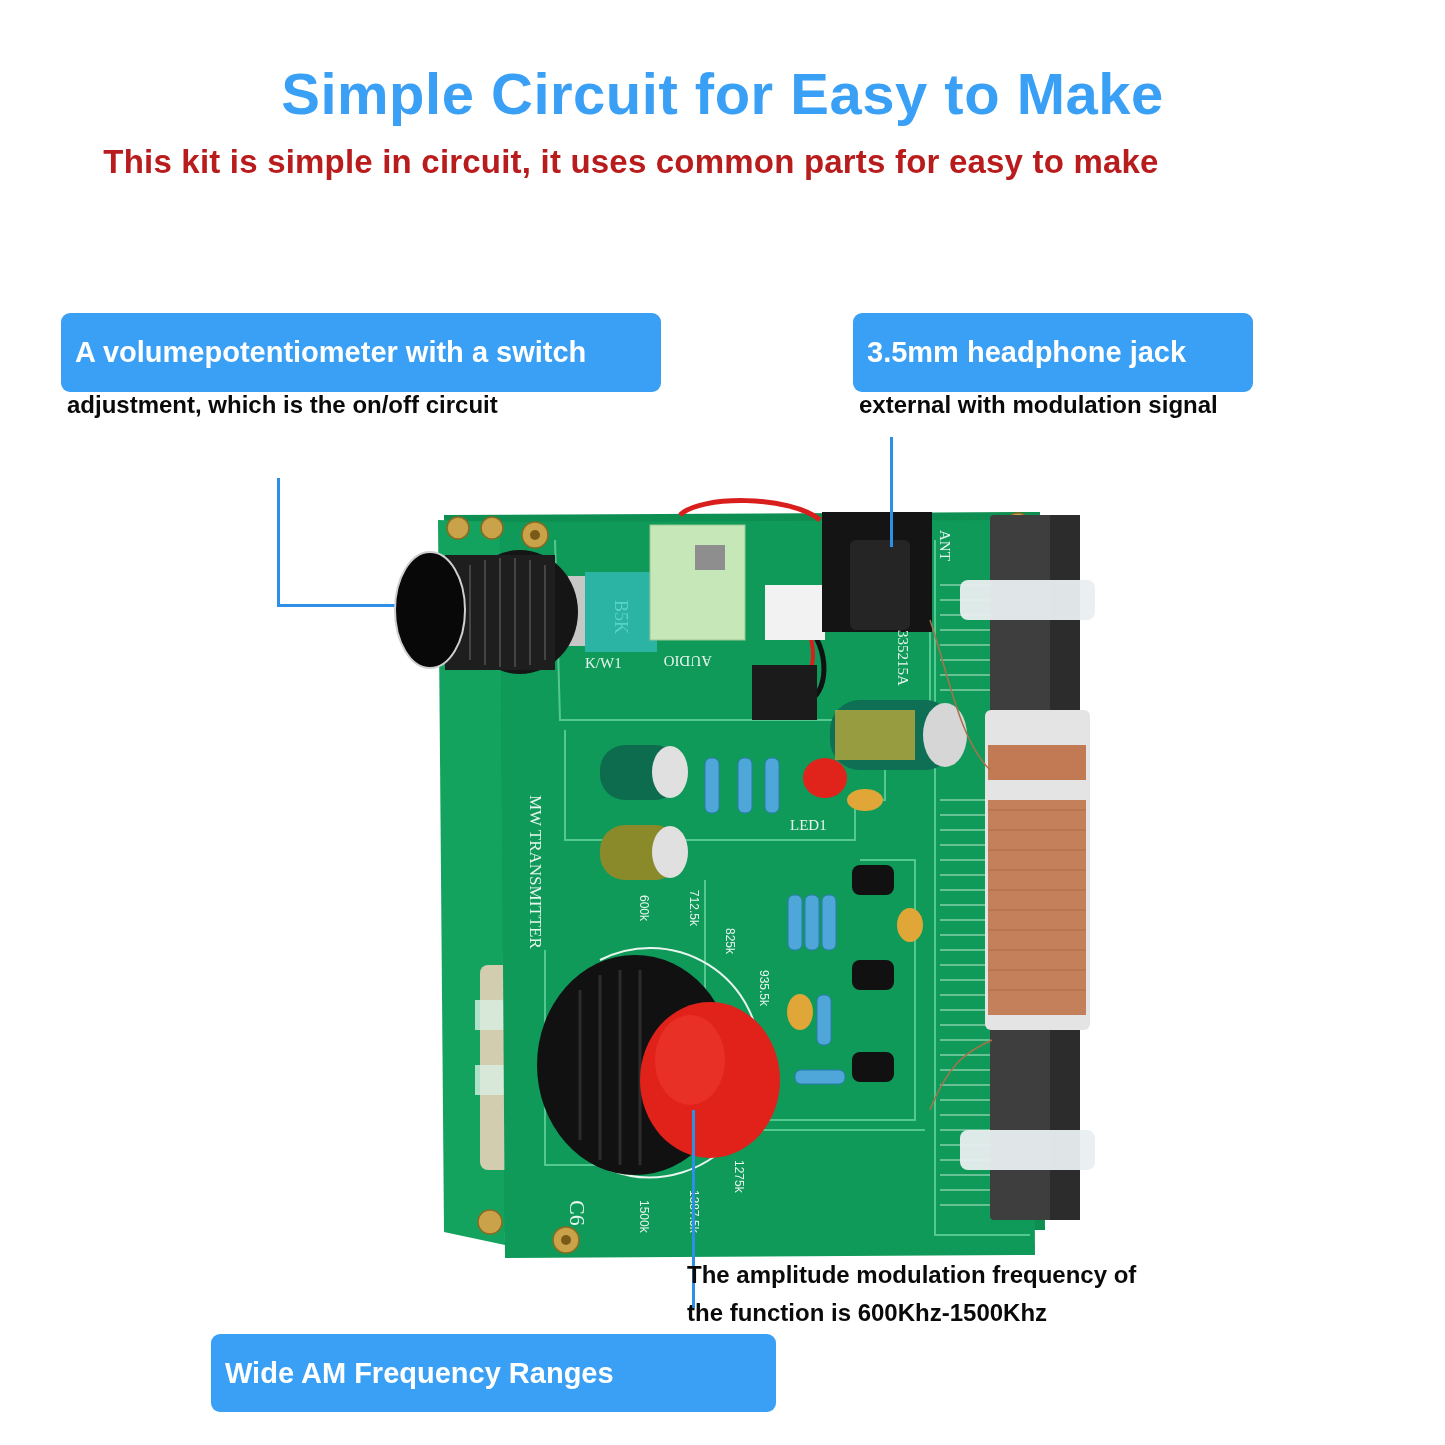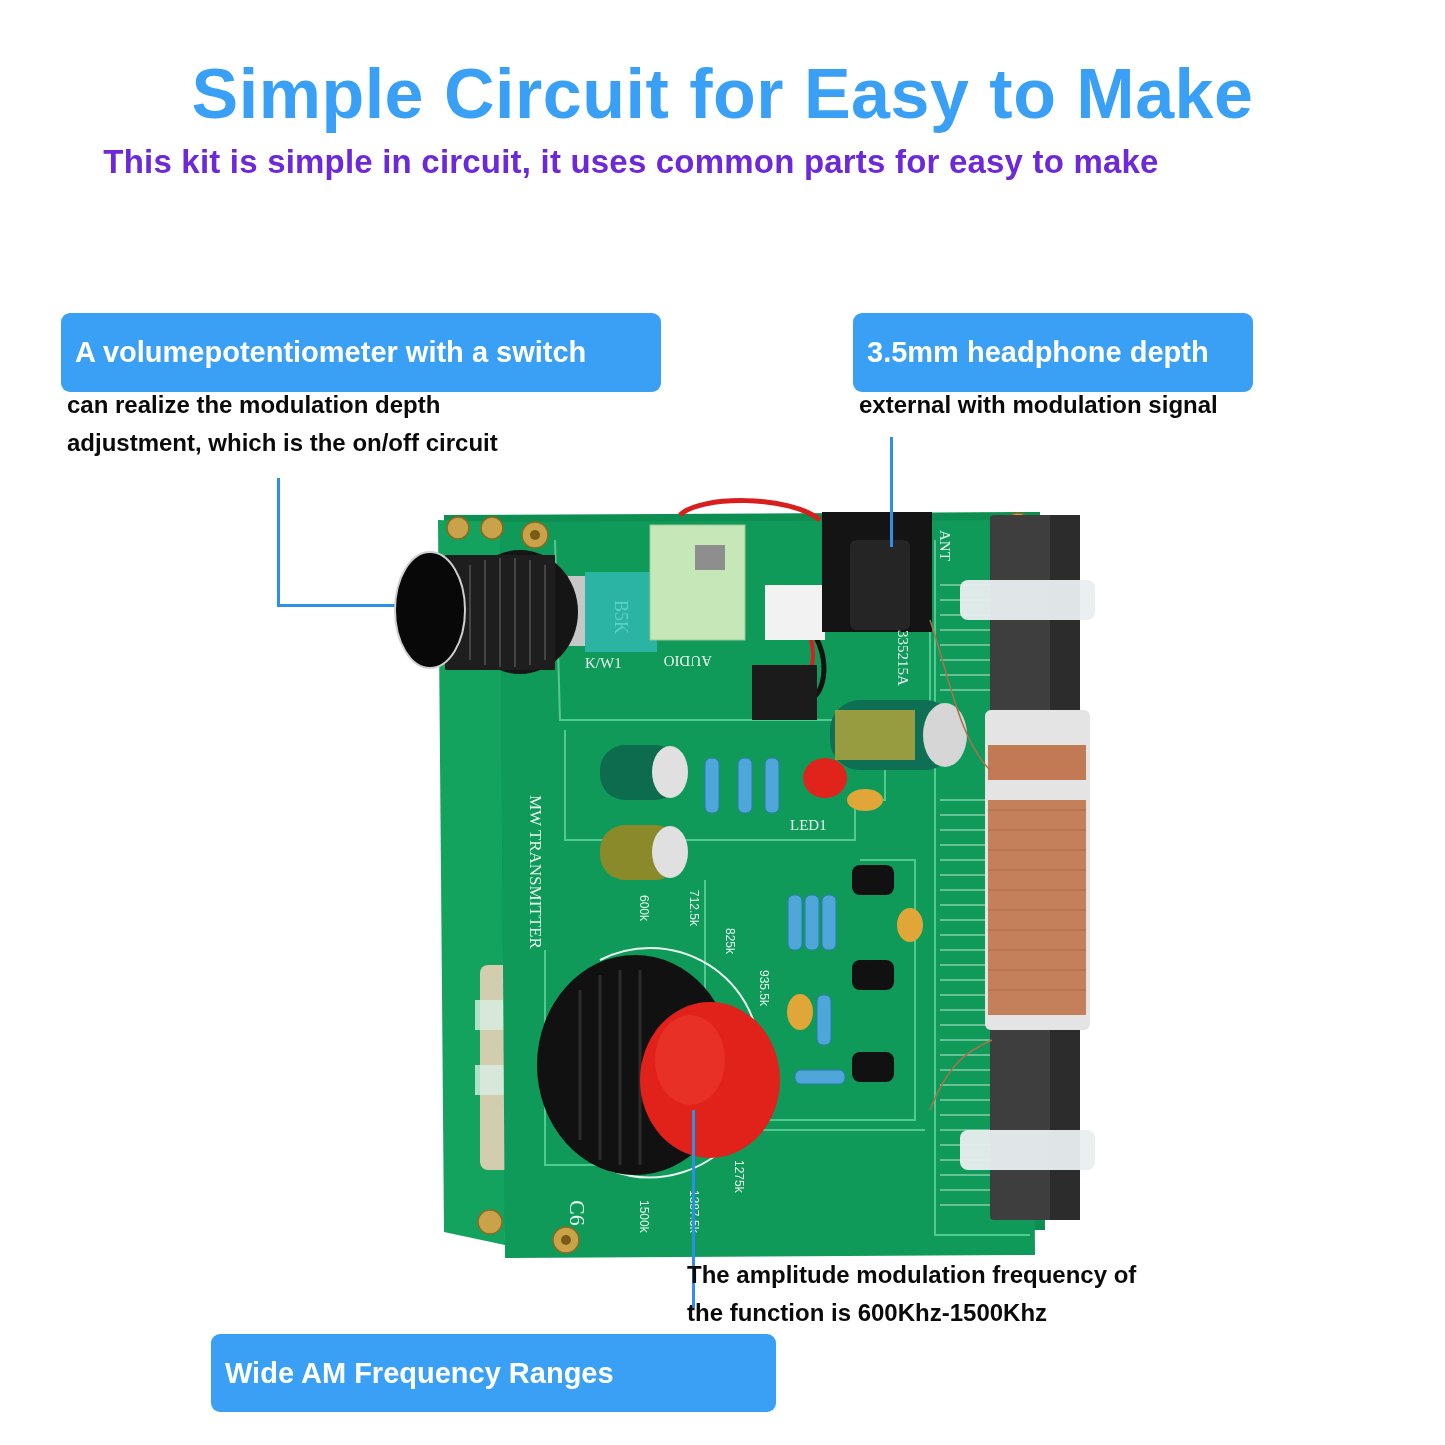--- a/index.html
+++ b/index.html
@@ -1,44 +1,43 @@
 <!DOCTYPE html>
 <html><head>
 <meta charset="utf-8">
 <style>
   html, body { margin:0; padding:0; background:#ffffff; }
   body { width:1445px; height:1445px; position:relative; overflow:hidden;
          font-family:"Liberation Sans", "DejaVu Sans", sans-serif; }
   .abs { position:absolute; }
   .title { left:0; width:1445px; top:52px; text-align:center; color:#3aa0f5;
-           font-weight:bold; font-size:70px; letter-spacing:0.5px; line-height:84px; }
-  .subtitle { left:0; width:1262px; top:140px; text-align:center; color:#6d28d9;
+           font-weight:bold; font-size:58px; letter-spacing:0.5px; line-height:84px; }
+  .subtitle { left:0; width:1262px; top:140px; text-align:center; color:#b91c1c;
               font-weight:bold; font-size:33px; line-height:44px; letter-spacing:0.2px; }
   .pill { background:#3aa0f5; color:#ffffff; font-weight:bold; border-radius:9px;
           font-size:29px; line-height:55px; padding:12px 14px; box-sizing:border-box; white-space:nowrap; }
   .desc { color:#0a0a0a; font-weight:bold; font-size:24px; line-height:38px; }
   .line-v { background:#2f8fe6; width:3px; }
   .line-h { background:#2f8fe6; height:3px; }
   #product { left:370px; top:490px; width:740px; height:800px; }
 </style>
 </head>
 <body>
 
 <div class="abs title">Simple Circuit for Easy to Make</div>
 <div class="abs subtitle">This kit is simple in circuit, it uses common parts for easy to make</div>
 
 <div class="abs pill" style="left:61px; top:313px; width:600px;">A volumepotentiometer with a switch</div>
 <div class="abs desc" style="left:67px; top:386px;">
-  <div>can realize the modulation depth</div>
   <div>adjustment, which is the on/off circuit</div>
 </div>
 <div class="abs line-v" style="left:277px; top:478px; height:129px;"></div>
 <div class="abs line-h" style="left:277px; top:604px; width:162px;"></div>
 
-<div class="abs pill" style="left:853px; top:313px; width:400px;">3.5mm headphone depth</div>
+<div class="abs pill" style="left:853px; top:313px; width:400px;">3.5mm headphone jack</div>
 <div class="abs desc" style="left:859px; top:386px;">
   <div>external with modulation signal</div>
 </div>
 
 <div class="abs" id="product">
   <svg width="740" height="800" viewBox="370 490 740 800" xmlns="http://www.w3.org/2000/svg">
 
     <path d="M444 515 L1040 512 L1045 1230 L450 1232 Z" fill="#0d8f52"></path>
 
     <path d="M438 520 L500 522 L505 1245 L444 1232 Z" fill="#14a35e"></path>

